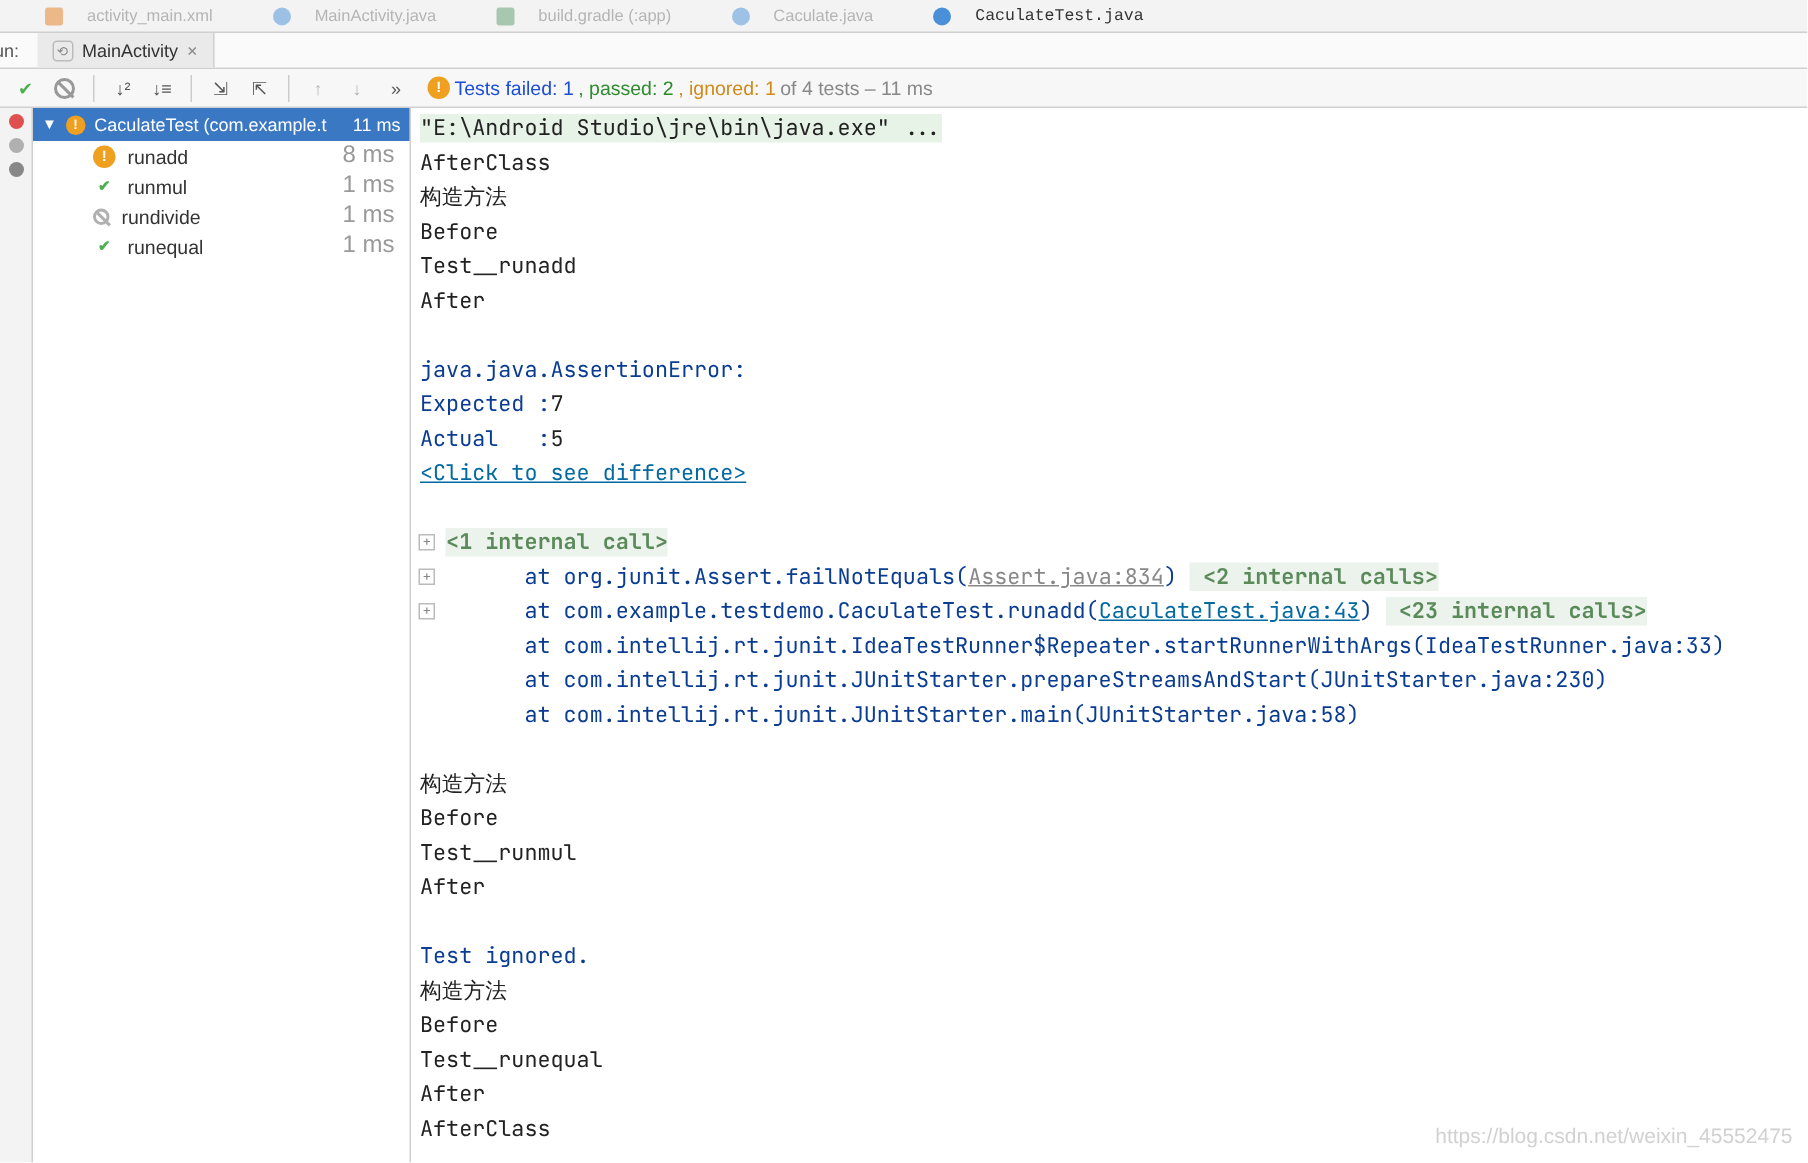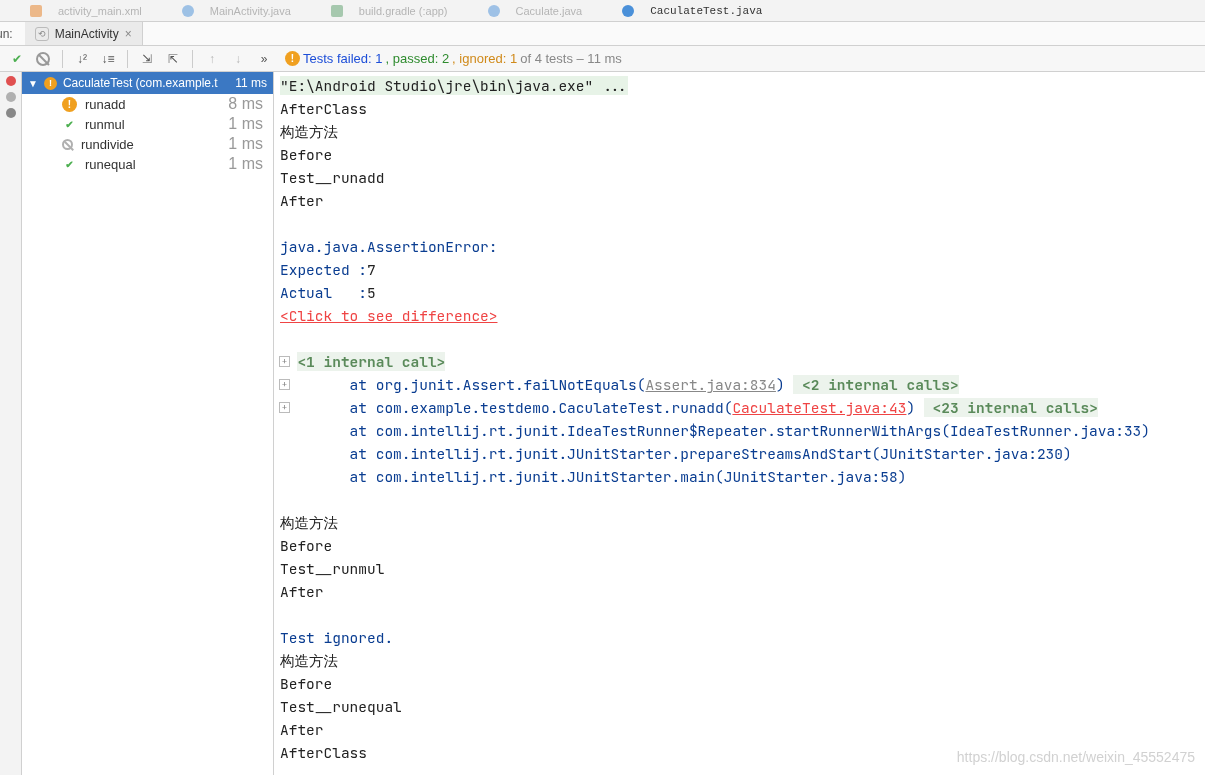--- a/index.html
+++ b/index.html
@@ -135,21 +135,21 @@
     left:-1px;
     width:11px; height:11px;
     border:1px solid #bbb;
     background:#fff;
     color:#888;
     font-size:9px; line-height:9px; text-align:center;
     cursor:pointer;
   }
   .c-cmd { background:#e7f3e7; }
   .c-navy { color:#0a3d91; }
-  .c-link { color:#ef4444; text-decoration:underline; cursor:pointer; }
+  .c-link { color:#0369a1; text-decoration:underline; cursor:pointer; }
   .c-grey { color:#888; text-decoration:underline; }
   .c-fold { background:#ecf3ec; color:#5a8a5a; font-weight:bold; }
   .watermark {
     position:absolute;
     right:10px; bottom:6px;
     color:#ccc;
     font-family:Arial,sans-serif;
     font-size:14px;
     opacity:0.9;
     pointer-events:none;

